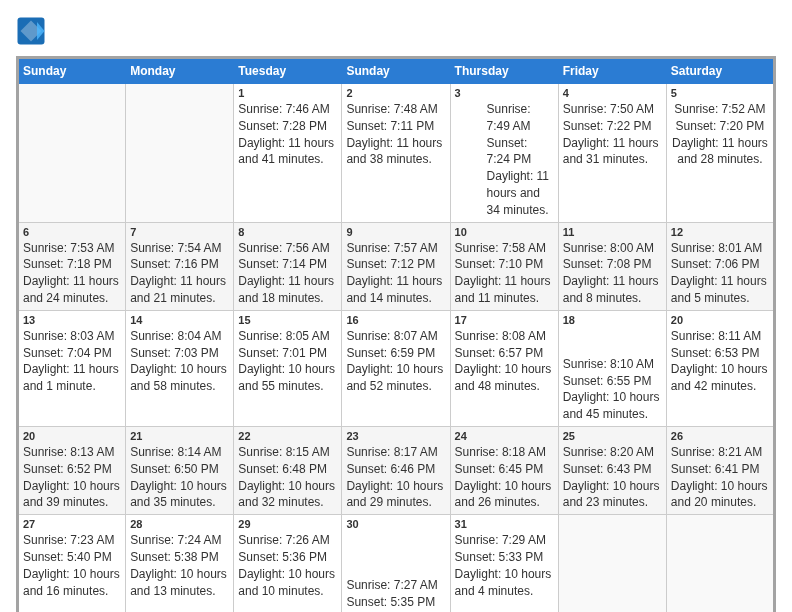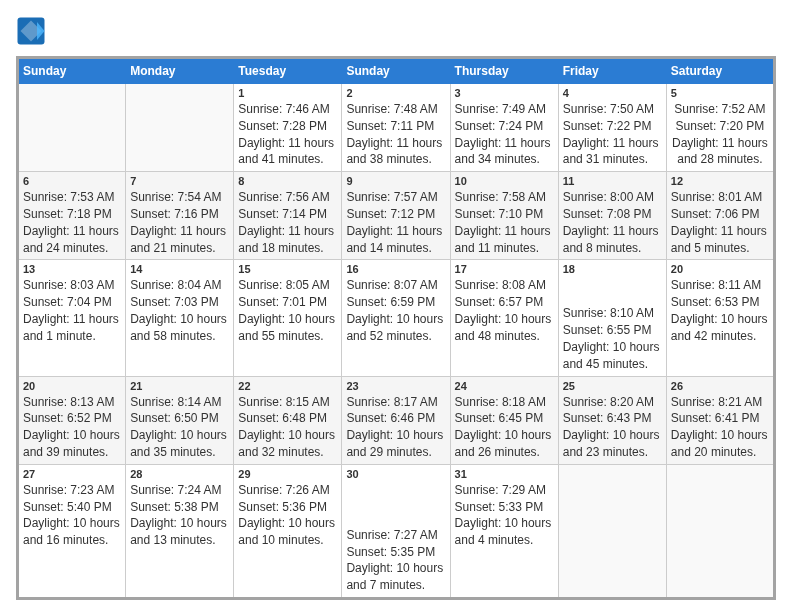--- a/index.html
+++ b/index.html
@@ -141,21 +141,21 @@
 Daylight: 11 hours and 41 minutes.</div>
           </td>
           <td>
             <div class="day-num">2</div>
             <div class="day-info" style="white-space: pre-line;">Sunrise: 7:48 AM
 Sunset: 7:11 PM
 Daylight: 11 hours and 38 minutes.</div>
           </td>
           <td>
             <div class="day-num">3</div>
-            <div class="day-info" style="white-space: pre-line;">Sunrise: 7:49 AM
+            <div class="day-info" style="white-space: pre-line; margin-left: 32px;">Sunrise: 7:49 AM
 Sunset: 7:24 PM
 Daylight: 11 hours and 34 minutes.</div>
           </td>
           <td>
             <div class="day-num">4</div>
             <div class="day-info" style="white-space: pre-line;">Sunrise: 7:50 AM
 Sunset: 7:22 PM
 Daylight: 11 hours and 31 minutes.</div>
           </td>
           <td>

